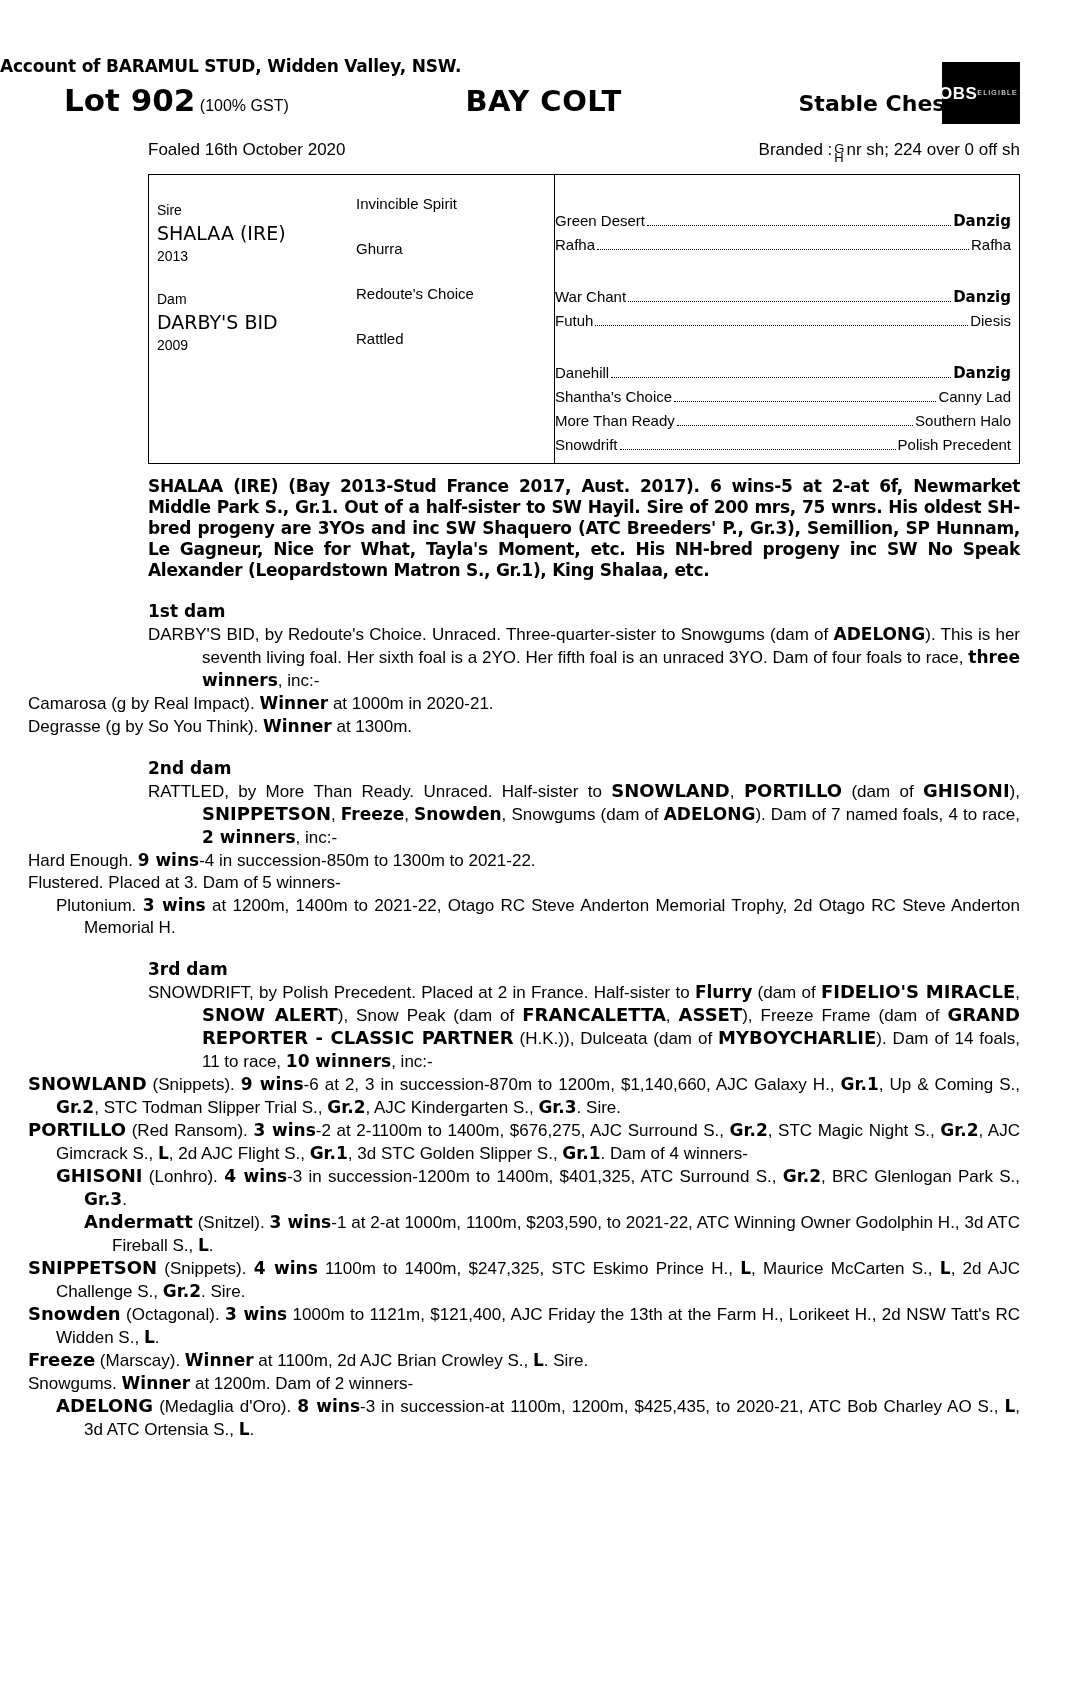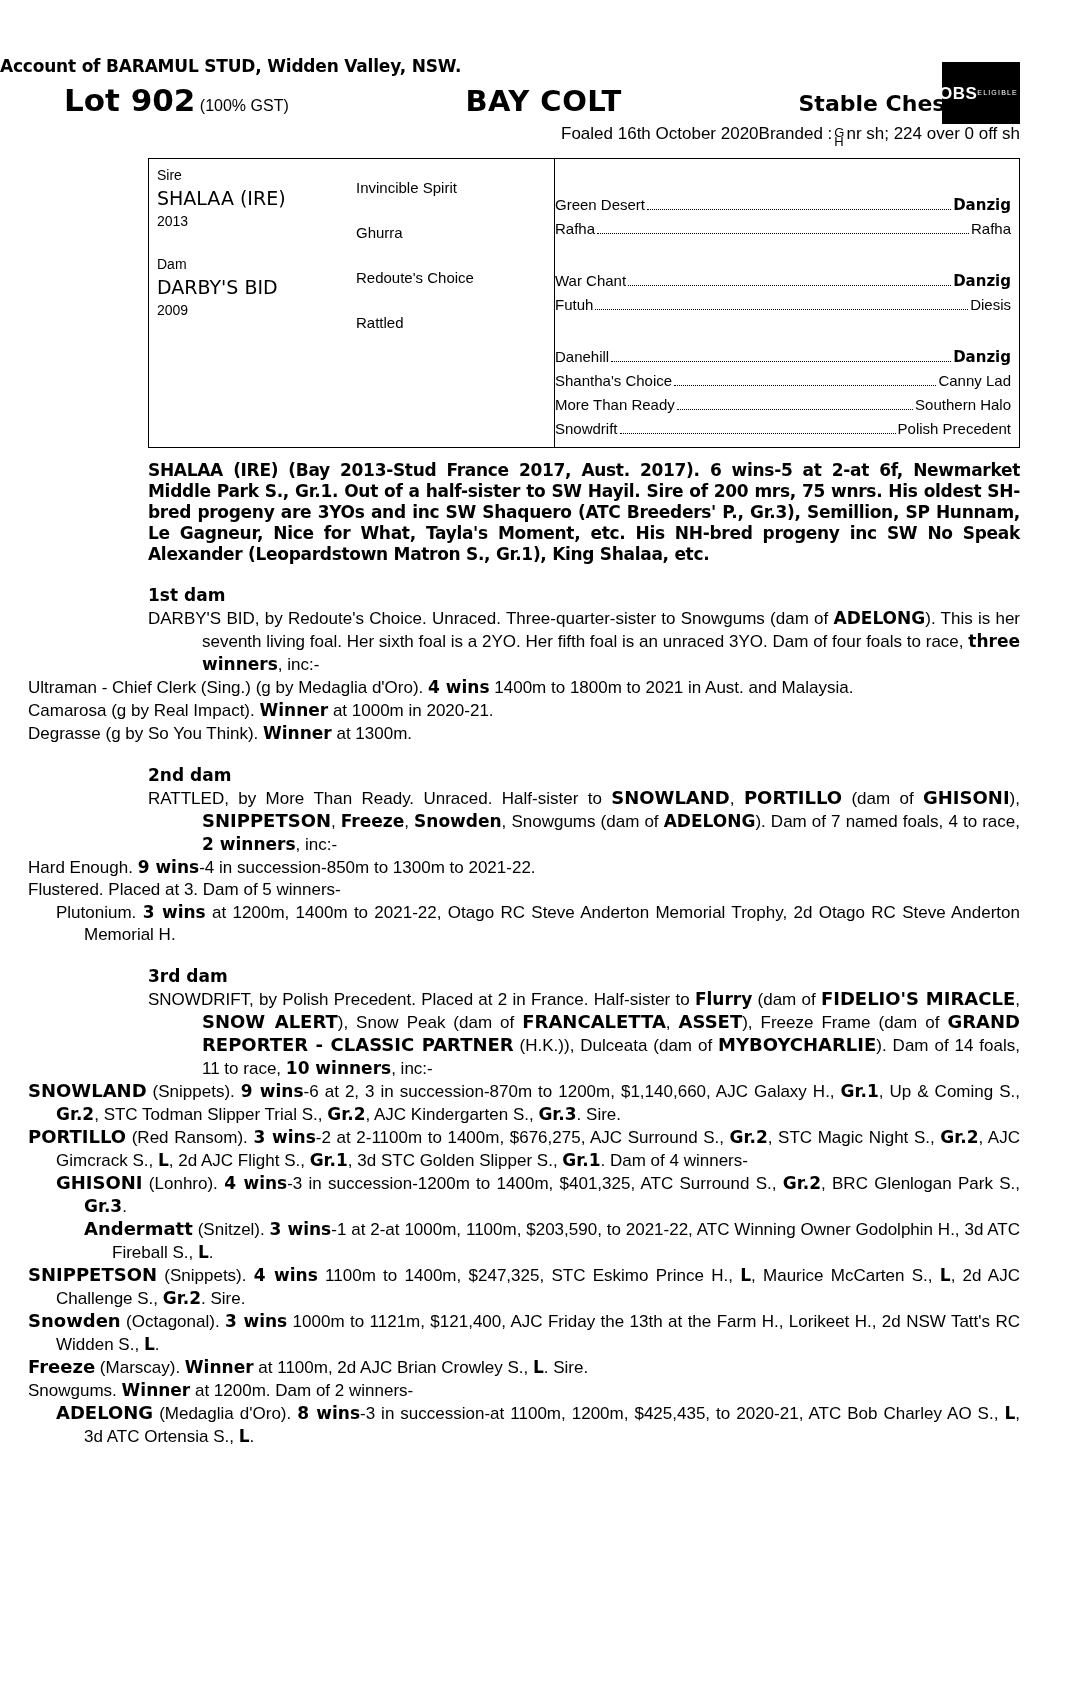--- a/index.html
+++ b/index.html
@@ -117,23 +117,24 @@
   }
   .lot-stable {
     font-size: 22px;
     font-weight: bold;
     font-family: "DejaVu Sans", sans-serif;
     white-space: nowrap;
   }
 
   .foaled-row {
     display: flex;
-    justify-content: flex-end;
+    justify-content: space-between;
     padding: 6px 72px 0 148px;
     font-size: 17px;
+    margin-top: 16px;
   }
   .branded {
     display: flex;
     align-items: baseline;
   }
   .brand-stack {
     display: inline-flex;
     flex-direction: column;
     line-height: 9px;
     font-size: 13px;
@@ -158,21 +159,21 @@
     width: 200px;
     padding: 6px 0 6px 2px;
     box-sizing: border-box;
   }
   .ped-col-right {
     flex: 1;
     padding: 6px 8px 6px 0;
     box-sizing: border-box;
     border-left: 1px solid #000;
   }
-  .ped-label { font-size: 14px; line-height: 21px; }
+  .ped-label { font-size: 14px; line-height: 21px; margin-top: 19px; }
   .ped-name {
     font-size: 19px;
     font-weight: normal;
     font-family: "DejaVu Sans", sans-serif;
     line-height: 24px;
   }
   .ped-year { font-size: 14px; line-height: 23px; }
   .ped-mid-entry { line-height: 45px; font-size: 15px; }
   .gp-row {
     display: flex;
@@ -318,21 +319,20 @@
         <span class="gp-val">Polish Precedent</span>
       </div>
     </div>
   </div>
 
   <div class="sire-para">SHALAA (IRE) (Bay 2013-Stud France 2017, Aust. 2017). 6 wins-5 at 2-at 6f, Newmarket Middle Park S., Gr.1. Out of a half-sister to SW Hayil. Sire of 200 mrs, 75 wnrs. His oldest SH-bred progeny are 3YOs and inc SW Shaquero (ATC Breeders' P., Gr.3), Semillion, SP Hunnam, Le Gagneur, Nice for What, Tayla's Moment, etc. His NH-bred progeny inc SW No Speak Alexander (Leopardstown Matron S., Gr.1), King Shalaa, etc.</div>
 
   <div id="sections">
       <div class="dam-head">1st dam</div>
       <div class="body-block hang1">DARBY'S BID, by Redoute's Choice. Unraced. Three-quarter-sister to Snowgums (dam of <b>ADELONG</b>). This is her seventh living foal. Her sixth foal is a 2YO. Her fifth foal is an unraced 3YO. Dam of four foals to race, <b>three winners</b>, inc:-</div>
-      <div class="body-block lvl1">Ultraman - Chief Clerk (Sing.) (g by Medaglia d'Oro). <b>4 wins</b> 1400m to 1800m to 2021 in Aust. and Malaysia.</div>
       <div class="body-block lvl1">Camarosa (g by Real Impact). <b>Winner</b> at 1000m in 2020-21.</div>
       <div class="body-block lvl1">Degrasse (g by So You Think). <b>Winner</b> at 1300m.</div>
       <div class="dam-head">2nd dam</div>
       <div class="body-block hang1">RATTLED, by More Than Ready. Unraced. Half-sister to <b class="bigcaps">SNOWLAND</b>, <b class="bigcaps">PORTILLO</b> (dam of <b class="bigcaps">GHISONI</b>), <b class="bigcaps">SNIPPETSON</b>, <b>Freeze</b>, <b>Snowden</b>, Snowgums (dam of <b>ADELONG</b>). Dam of 7 named foals, 4 to race, <b>2 winners</b>, inc:-</div>
       <div class="body-block lvl1">Hard Enough. <b>9 wins</b>-4 in succession-850m to 1300m to 2021-22.</div>
       <div class="body-block lvl1">Flustered. Placed at 3. Dam of 5 winners-</div>
       <div class="body-block lvl2">Plutonium. <b>3 wins</b> at 1200m, 1400m to 2021-22, Otago RC Steve Anderton Memorial Trophy, 2d Otago RC Steve Anderton Memorial H.</div>
       <div class="dam-head">3rd dam</div>
       <div class="body-block hang1">SNOWDRIFT, by Polish Precedent. Placed at 2 in France. Half-sister to <b>Flurry</b> (dam of <b class="bigcaps">FIDELIO'S MIRACLE</b>, <b class="bigcaps">SNOW ALERT</b>), Snow Peak (dam of <b class="bigcaps">FRANCALETTA</b>, <b class="bigcaps">ASSET</b>), Freeze Frame (dam of <b class="bigcaps">GRAND REPORTER - CLASSIC PARTNER</b> (H.K.)), Dulceata (dam of <b class="bigcaps">MYBOYCHARLIE</b>). Dam of 14 foals, 11 to race, <b>10 winners</b>, inc:-</div>
       <div class="body-block lvl1"><b class="bigcaps">SNOWLAND</b> (Snippets). <b>9 wins</b>-6 at 2, 3 in succession-870m to 1200m, $1,140,660, AJC Galaxy H., <b>Gr.1</b>, Up &amp; Coming S., <b>Gr.2</b>, STC Todman Slipper Trial S., <b>Gr.2</b>, AJC Kindergarten S., <b>Gr.3</b>. Sire.</div>

